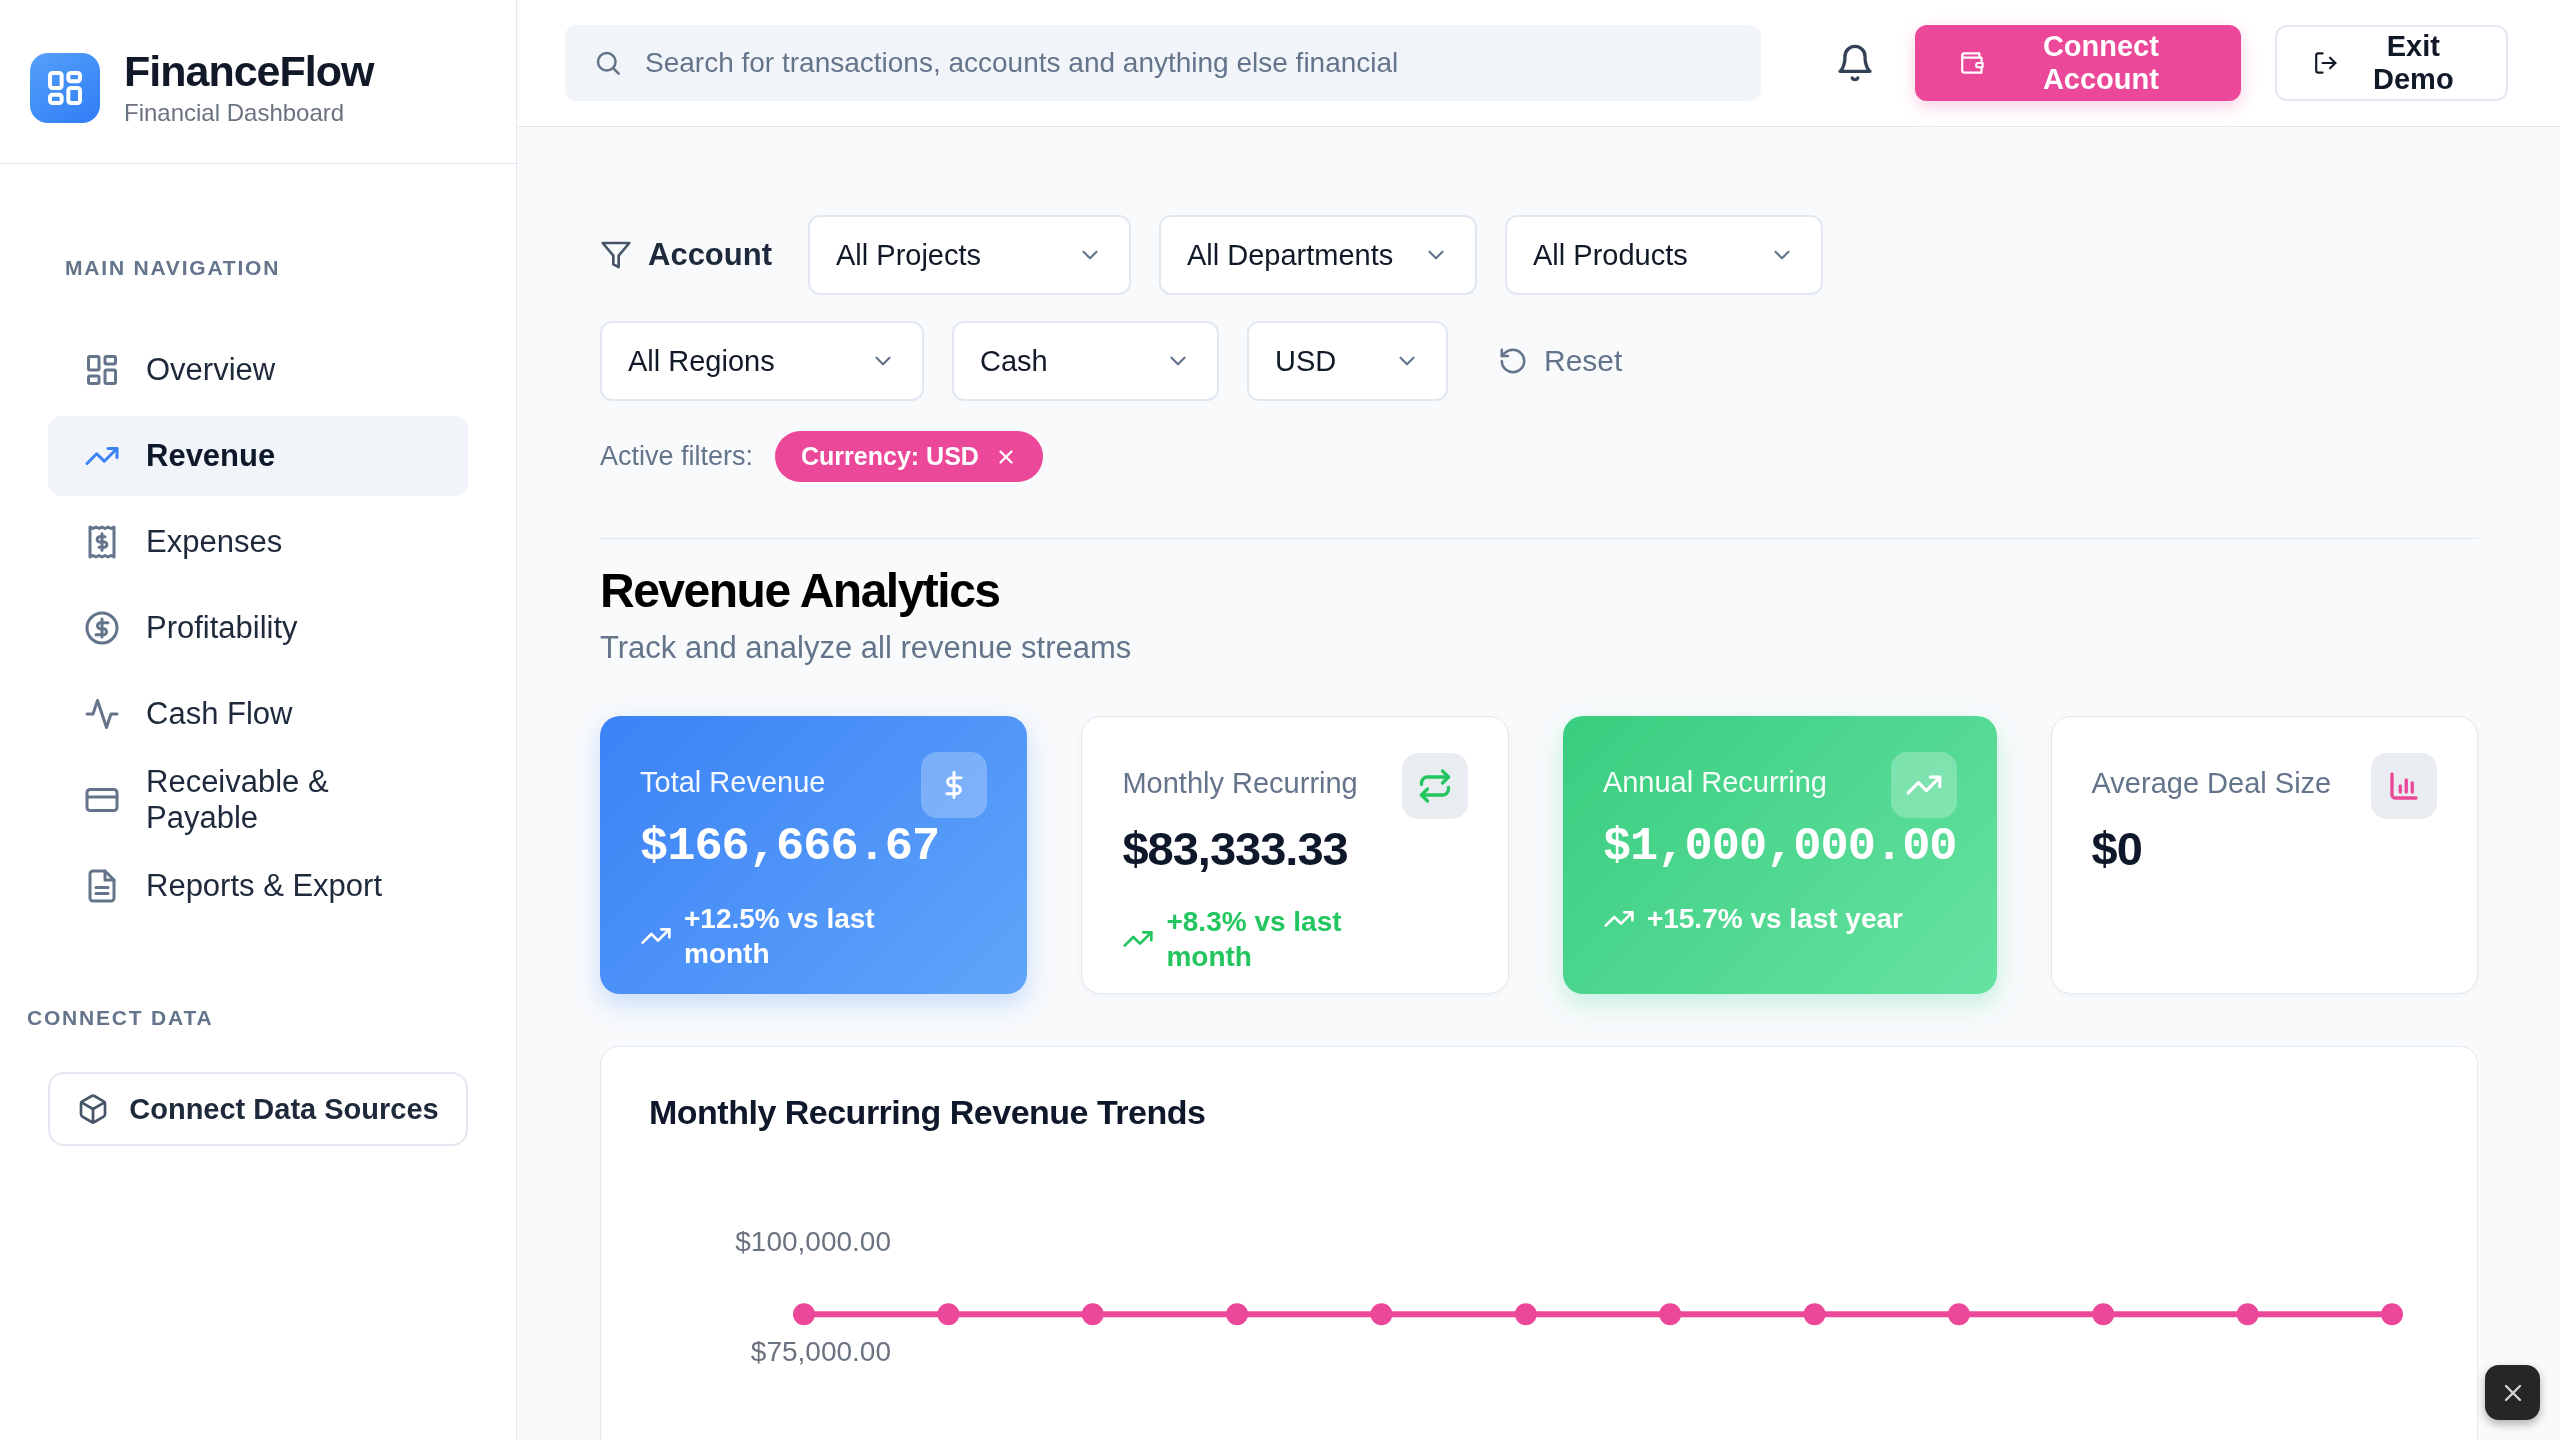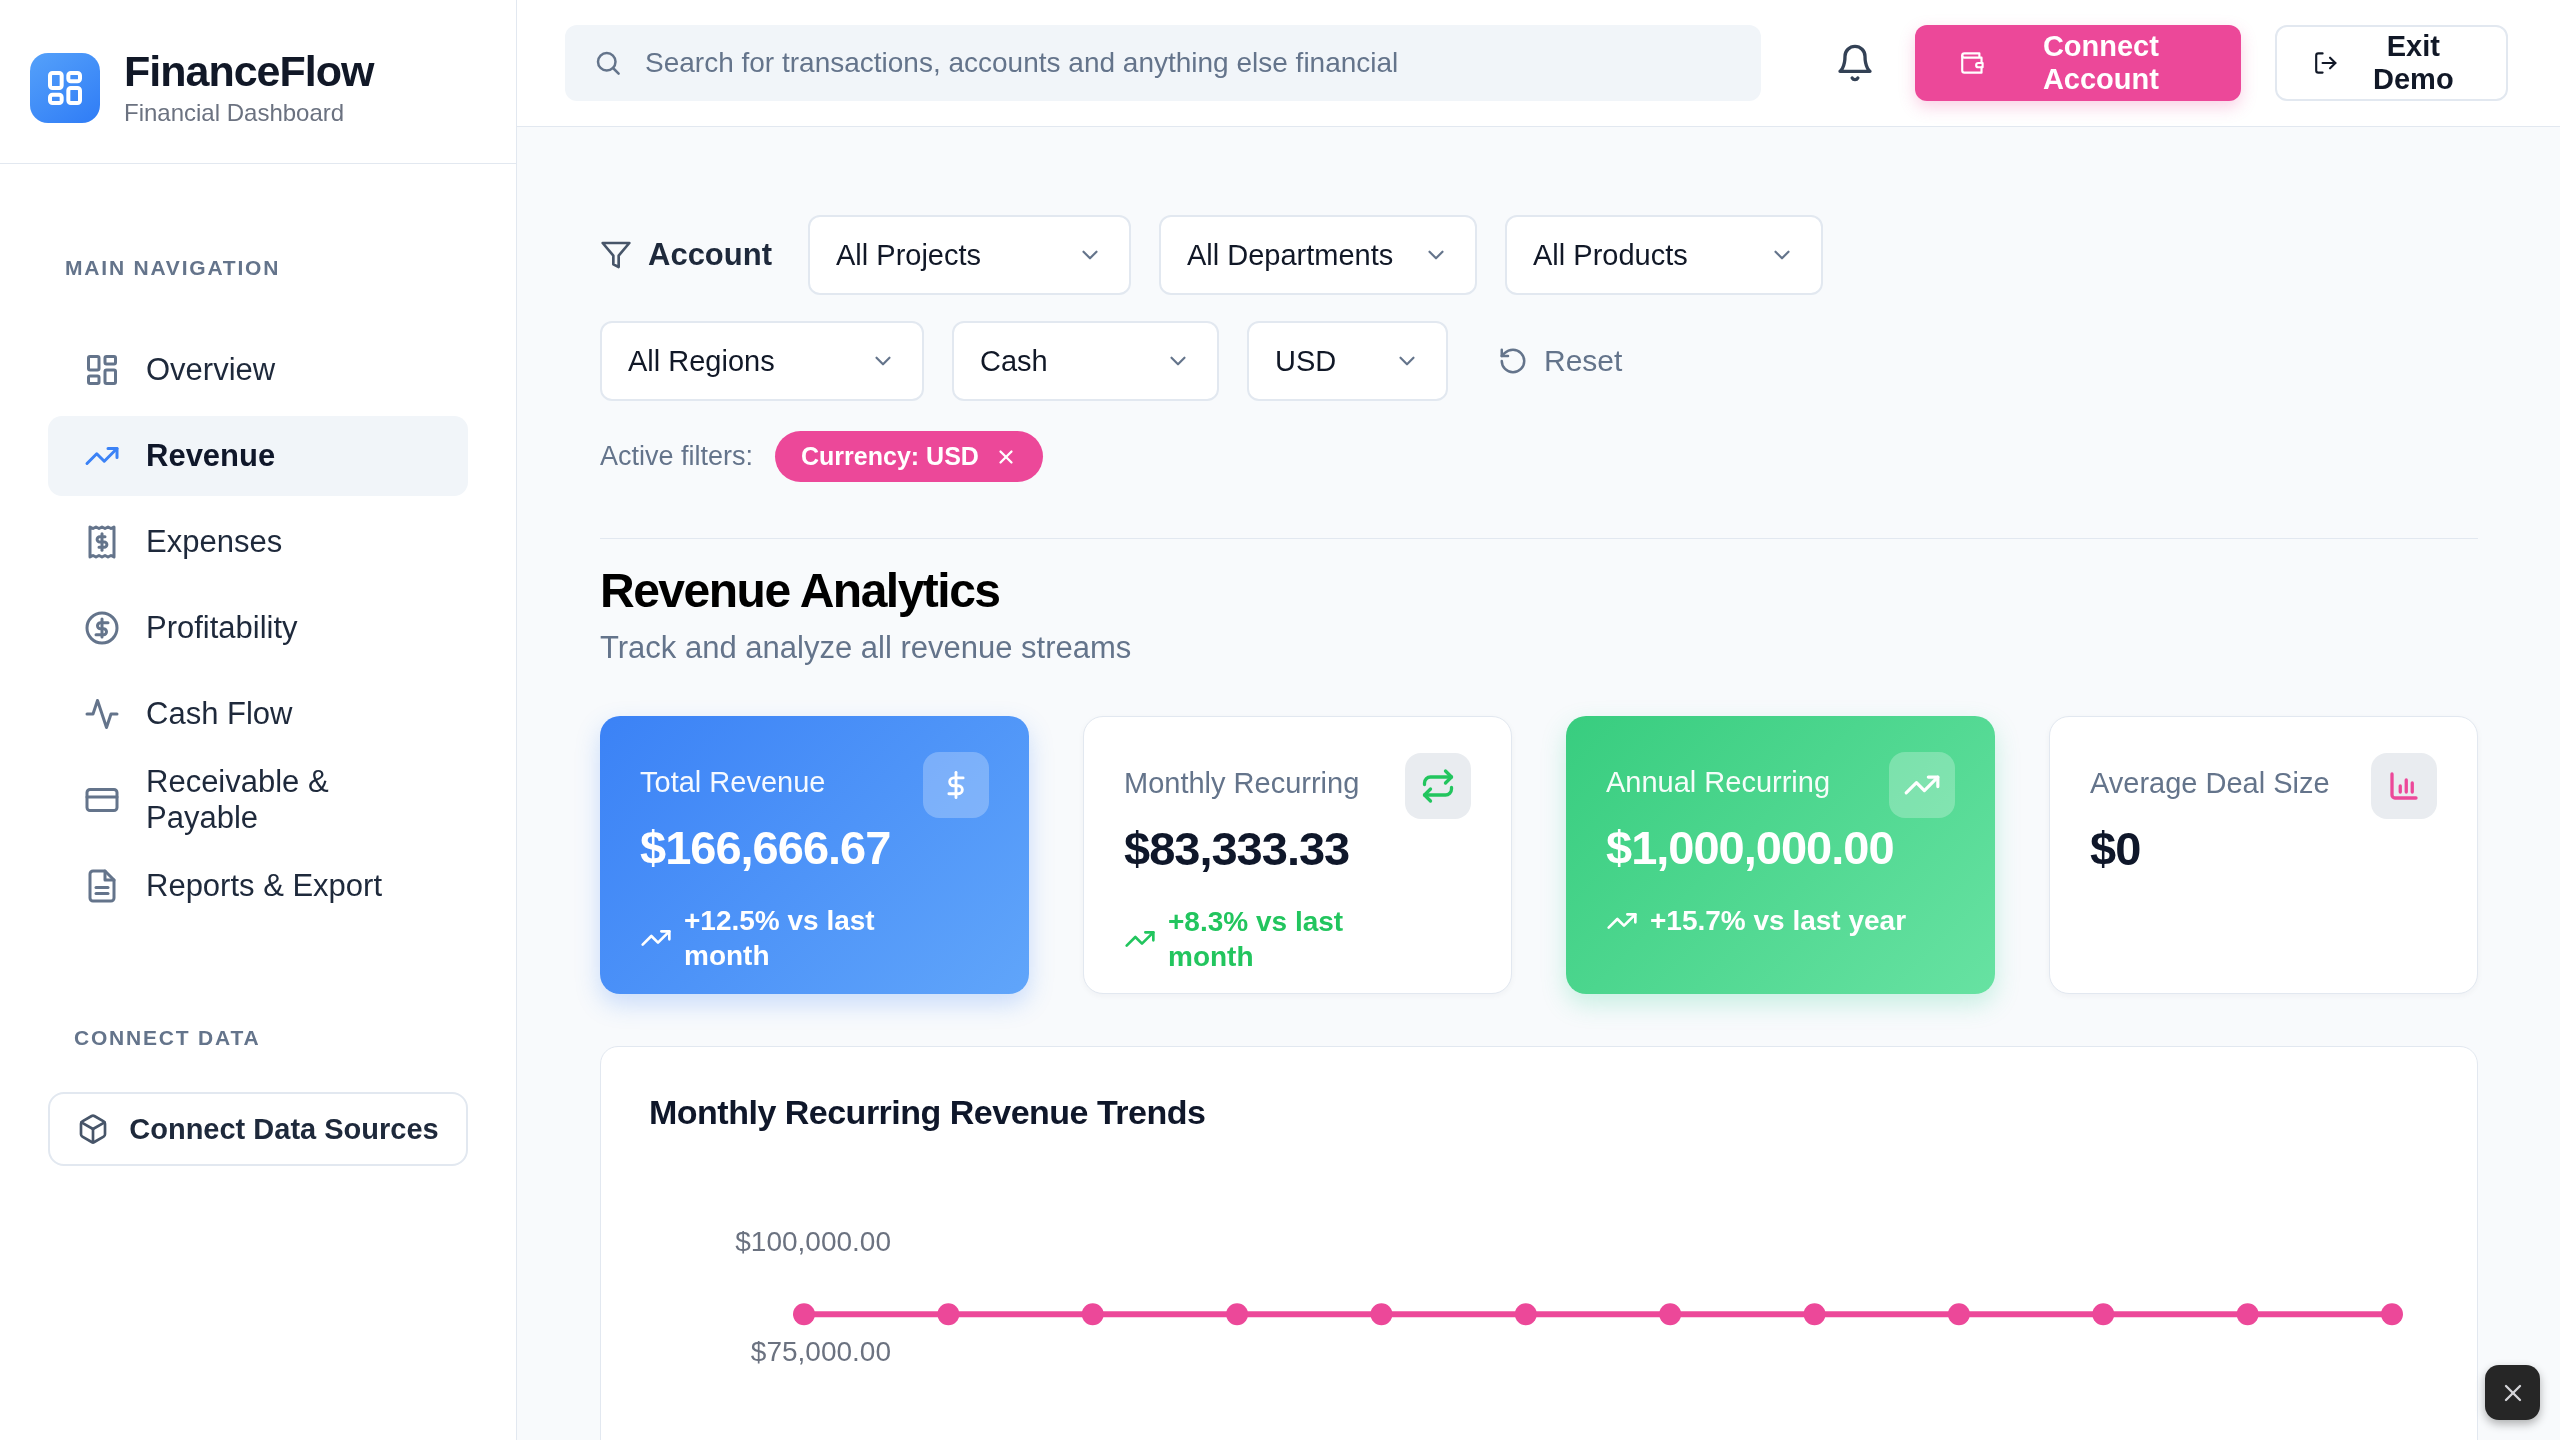--- a/index.html
+++ b/index.html
@@ -35,21 +35,21 @@
   .nav-item {
     display:flex; align-items:center; gap:26px;
     height:80px; padding:0 36px; border-radius:14px; cursor:pointer;
     color:#1e293b; font-size:31px; font-weight:500;
   }
   .nav-item .nicon { width:36px; height:36px; color:#64748b; flex:0 0 auto; }
   .nav-item.active { background:#f1f5f9; font-weight:600; color:#0f172a; }
   .nav-item.active .nicon { color:#3b82f6; }
   .connect-label {
     font-size:21px; font-weight:700; color:#64748b; letter-spacing:1.8px;
-    padding-left:74px; margin-top:100px;
+    padding-left:27px; margin-top:80px;
   }
   .connect-btn {
     margin:42px 48px 0 48px; height:74px; border-radius:16px;
     border:2px solid #e2e8f0; background:#ffffff;
     display:flex; align-items:center; justify-content:center; gap:20px;
     font-size:29px; font-weight:600; color:#1e293b; cursor:pointer;
   }
   .connect-btn .nicon { width:32px; height:32px; color:#475569; }
 
   
@@ -126,21 +126,21 @@
   .kpi.green { background:linear-gradient(135deg,#38cd7f,#67e2a2); border:none; color:#fff; box-shadow:0 10px 24px rgba(52,211,153,.25); }
   .kpi-head { display:flex; justify-content:space-between; align-items:flex-start; }
   .kpi-label { font-size:29px; font-weight:500; color:#64748b; padding-top:14px; }
   .kpi.blue .kpi-label, .kpi.green .kpi-label { color:rgba(255,255,255,.95); }
   .kpi-badge {
     width:66px; height:66px; border-radius:16px; background:#e9ecf0;
     display:flex; align-items:center; justify-content:center; flex:0 0 auto;
   }
   .kpi.blue .kpi-badge, .kpi.green .kpi-badge { background:rgba(255,255,255,.25); }
   .kpi-value { font-size:47px; font-weight:800; letter-spacing:-1px; margin-top:2px; color:#0f172a; }
-  .kpi.blue .kpi-value, .kpi.green .kpi-value { color:#ffffff; }
+  .kpi.blue .kpi-value, .kpi.green .kpi-value { color:#ffffff;font-family:Liberation Mono, monospace; }
   .kpi-delta { margin-top:28px; display:flex; align-items:center; gap:12px; font-size:28px; font-weight:600; line-height:1.25; }
   .kpi-delta .nicon { width:32px; height:32px; flex:0 0 auto; }
   .kpi-delta.narrow span { max-width:250px; }
   .kpi.blue .kpi-delta { color:#ffffff; }
   .kpi .kpi-delta.pos { color:#22c55e; }
   .kpi.green .kpi-delta { color:#ffffff; }
 
   
   .chart-card {
     margin-top:52px; background:#ffffff; border:1px solid #e2e8f0; border-radius:18px;

